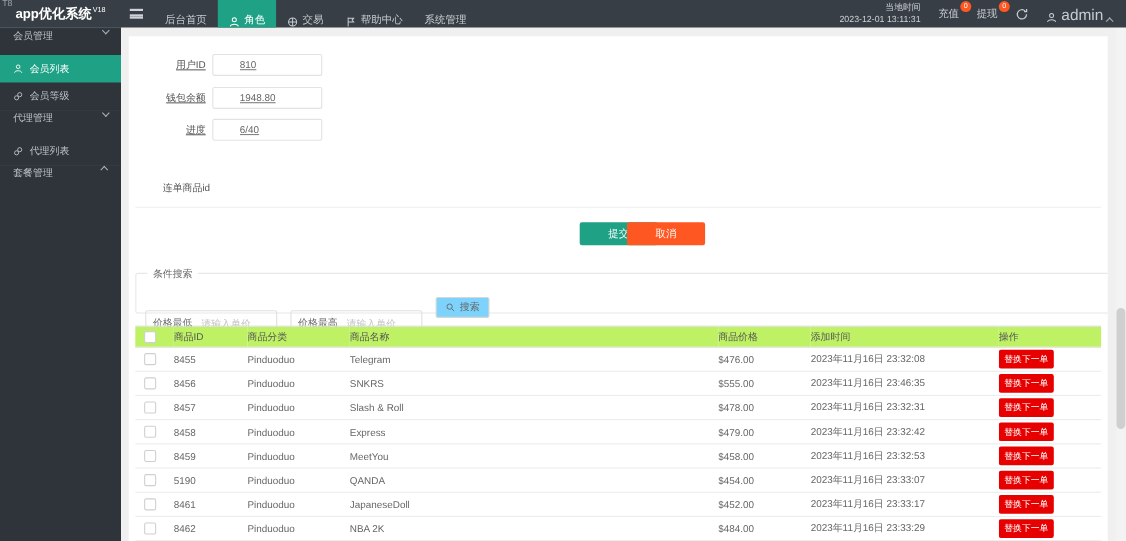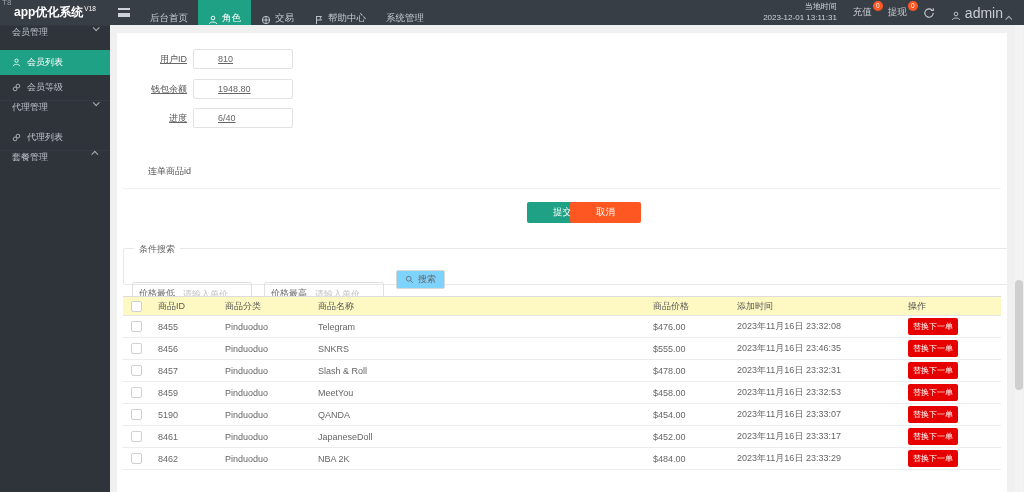--- a/index.html
+++ b/index.html
@@ -63,21 +63,21 @@
     height:19px; padding:0 6px; gap:8px; font-size:9px;margin-top:24px; }
   .sgroup .slbl { color:#666; white-space:nowrap; }
   .sgroup input { border:none; outline:none; width:62px; font-size:9px; color:#666; font-family:Liberation Mono, monospace; }
   .sgroup input::placeholder { color:#c3c3c3; }
   .search-btn { display:flex; align-items:center; gap:4px; border:1px solid #d7d7d7; border-radius:2px;
     height:19px; padding:0 8px; font-size:9px; color:#666; background:#7dd3fc; cursor:pointer; font-family:inherit; }
   .search-btn svg { width:9px; height:9px; }
   
   .data-table { position:absolute; left:6px; top:263px; width:878px; border-collapse:collapse;
     table-layout:fixed; font-size:9px; color:#666; }
-  .data-table th { background:#fef9c3; font-weight:normal; text-align:left; height:19px;
+  .data-table th { background:#bef264; font-weight:normal; text-align:left; height:19px;
     color:#555; border-top:1px solid #dcdcdc; border-bottom:1px solid #e6e6e6; }
   .data-table td { height:22px; border-bottom:1px solid #ececec; overflow:hidden; white-space:nowrap; }
   .data-table th:first-child, .data-table td:first-child { padding-left:8px; }
   .cb { width:11px; height:11px; border:1px solid #d0d0d0; border-radius:2px; background:#fff; cursor:pointer; }
   .action-btn { background:#e60000; color:#fff; border:none; border-radius:2px;
     font-size:8px; padding:3px 5px; cursor:pointer; font-family:inherit; white-space:nowrap; }
   
   .scroll-track { position:absolute; right:1px; top:25px; width:8px; height:467px; background:#f3f3f3; }
   .scroll-thumb { position:absolute; right:1px; top:280px; width:8px; height:110px;
     background:#cfcfcf; border-radius:4px; cursor:pointer; }
@@ -278,20 +278,31 @@
           <td>Pinduoduo</td>
           <td>Slash &amp; Roll</td>
           <td>$478.00</td>
           <td>2023年11月16日 23:32:31</td>
           <td><button class="action-btn">替换下一单</button></td>
         </tr>
         <tr>
           <td>
             <div class="cb"></div>
           </td>
+          <td>8458</td>
+          <td>Pinduoduo</td>
+          <td>Express</td>
+          <td>$479.00</td>
+          <td>2023年11月16日 23:32:42</td>
+          <td><button class="action-btn">替换下一单</button></td>
+        </tr>
+        <tr>
+          <td>
+            <div class="cb"></div>
+          </td>
           <td>8459</td>
           <td>Pinduoduo</td>
           <td>MeetYou</td>
           <td>$458.00</td>
           <td>2023年11月16日 23:32:53</td>
           <td><button class="action-btn">替换下一单</button></td>
         </tr>
         <tr>
           <td>
             <div class="cb"></div>

